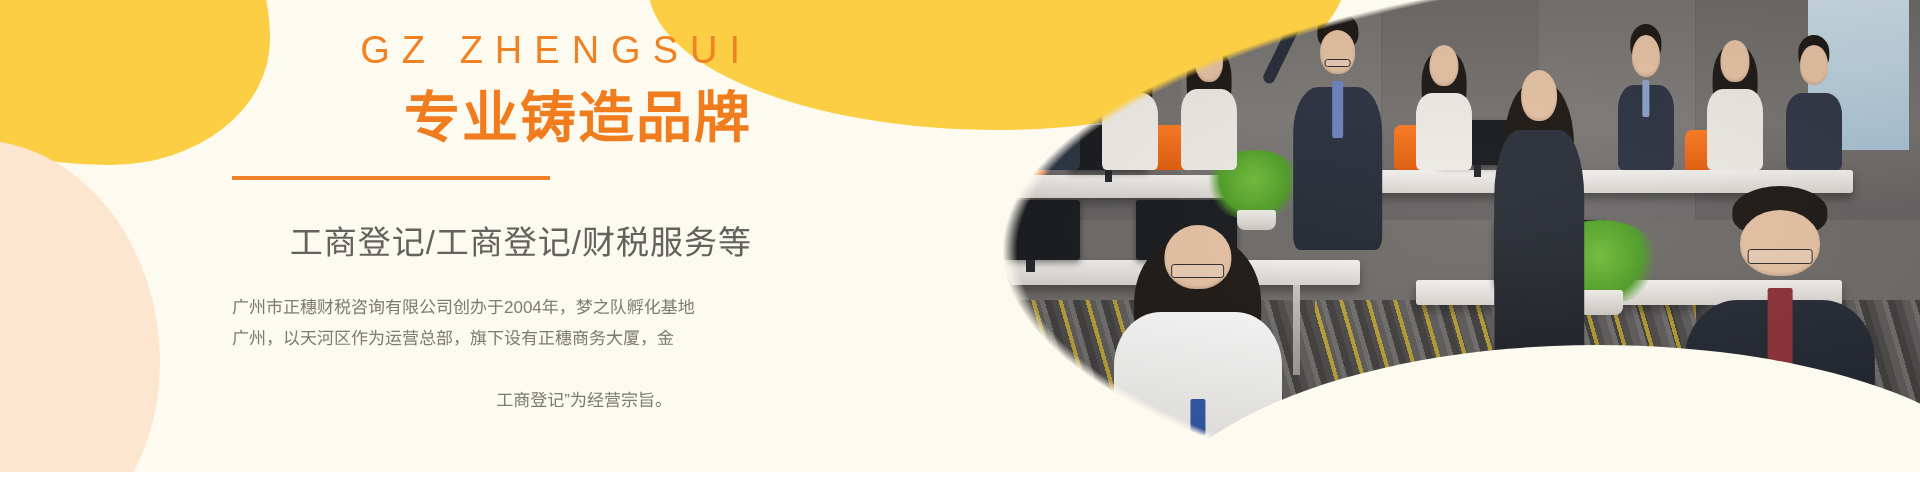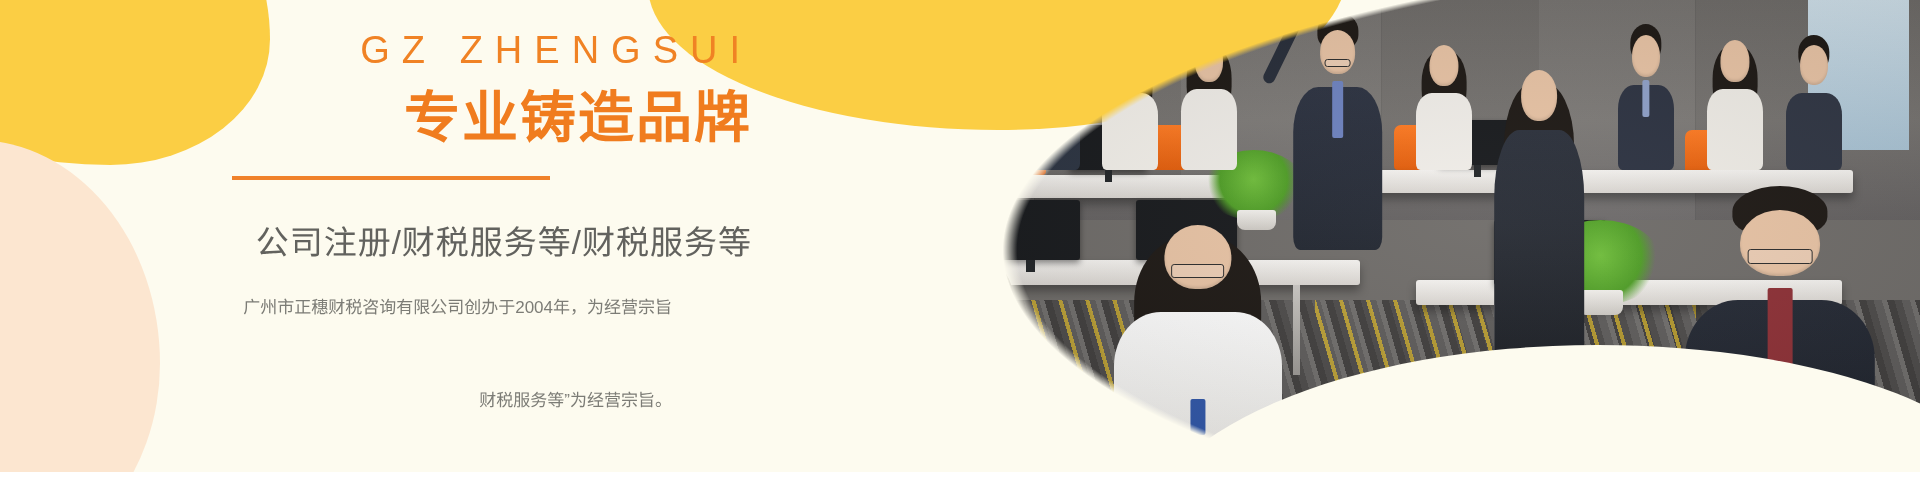--- a/index.html
+++ b/index.html
@@ -369,22 +369,22 @@
       <div class="vignette"></div>
     </div>
   </div>
 
   <div class="blob" id="blob-cream-bottomright"></div>
 
   <div id="text-col">
     <div id="eyebrow">GZ  ZHENGSUI</div>
     <h1 id="brand-title">专业铸造品牌</h1>
     <div id="divider"></div>
-    <h2 id="subtitle">公司注册/财税服务等/财税服务等</h2>
+    <h2 id="subtitle">工商登记/工商登记/财税服务等</h2>
     <p id="description">
-      <span class="line">广州市正穗财税咨询有限公司创办于2004年，为经营宗旨</span><br>
+      <span class="line">广州市正穗财税咨询有限公司创办于2004年，梦之队孵化基地</span><br>
+      <span class="line">广州，以天河区作为运营总部，旗下设有正穗商务大厦，金</span><br>
       <br>
-      <br>
-      <span class="line">财税服务等”为经营宗旨。</span>
+      <span class="line">工商登记”为经营宗旨。</span>
     </p>
   </div>
 
 </div>
 
 </body></html>

